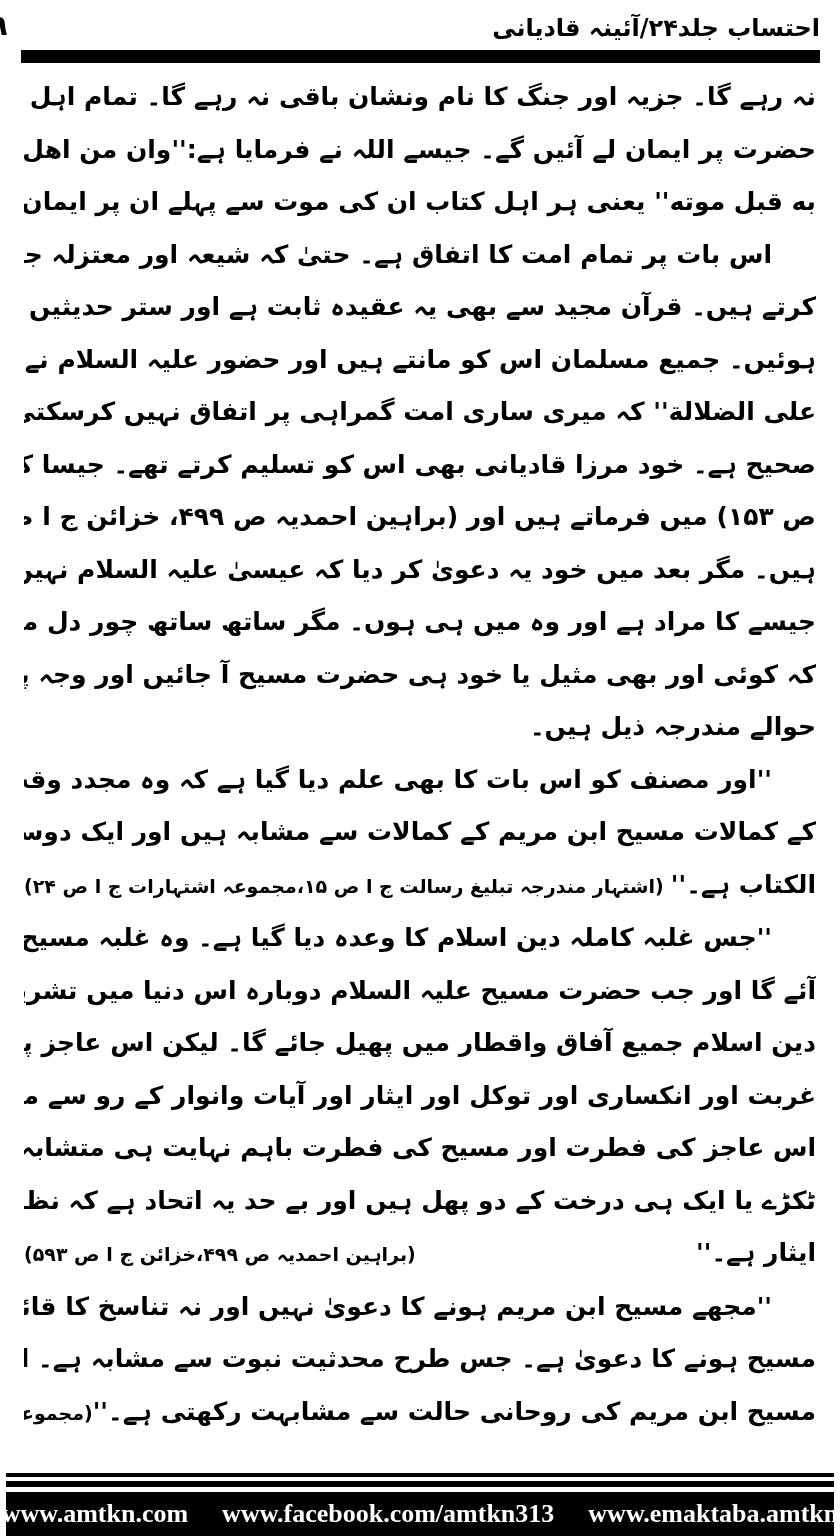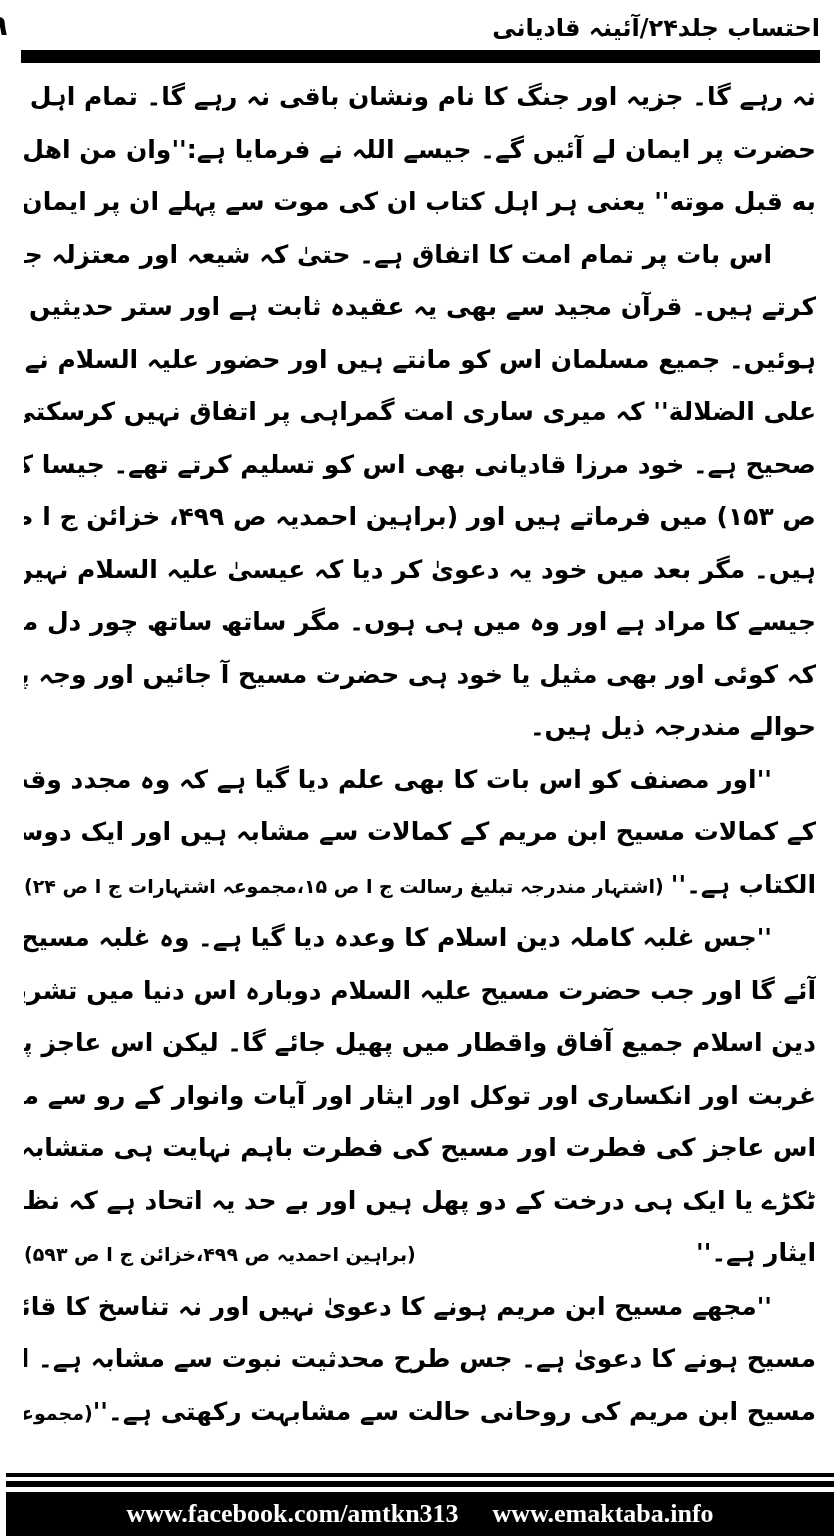--- a/index.html
+++ b/index.html
@@ -152,18 +152,19 @@
         <span class="cite">(مجموعہ اشتہارات ج ا ص ۲۳۱)</span>
       </div>
     </div>
 
   <div class="footer">
     <div class="footer-rules">
       <div class="rule-thin"></div>
       <div class="rule-thick"></div>
     </div>
     <div class="footer-bar">
+        <span class="footer-link">www.amtkn.com</span>
         <span class="footer-link">www.facebook.com/amtkn313</span>
-        <span class="footer-link">www.emaktaba.info</span>
+        <span class="footer-link">www.emaktaba.amtkn</span>
       </div>
   </div>
 
 </div>
 
 </body></html>

